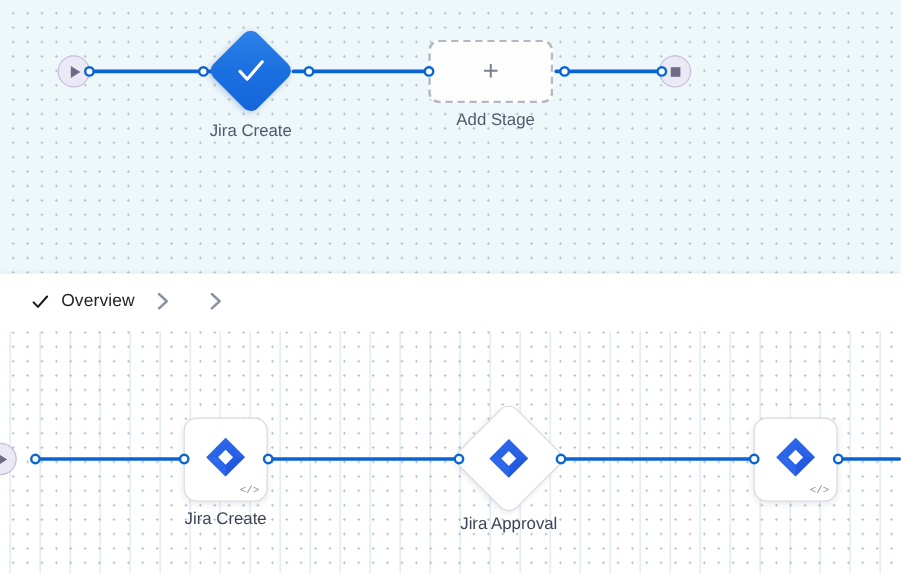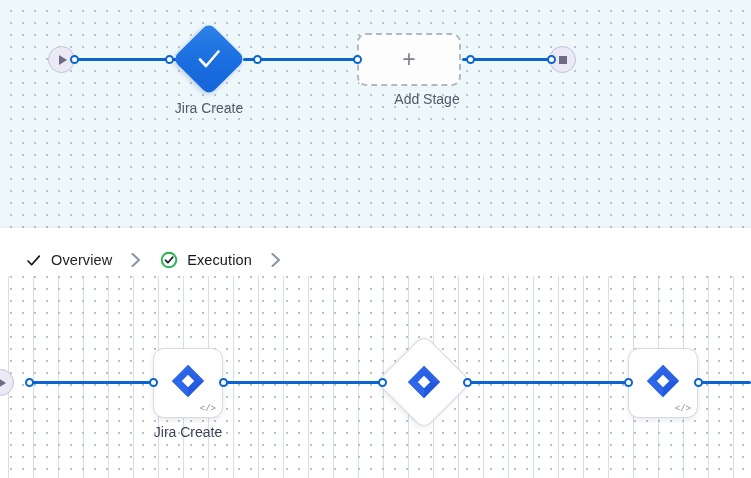--- a/index.html
+++ b/index.html
@@ -37,21 +37,21 @@
   .tabbar {
     position: absolute;
     left: 0;
     top: 228px;
     width: 751px;
     height: 66px;
     background: #ffffff;
     border-bottom: 2px solid #d7dbe3;
     box-sizing: border-box;
     display: flex;
-    align-items: center;
+    align-items: flex-start;
     padding-left: 22px;
     box-shadow: 0 -1px 3px rgba(0,0,0,0.05);
   }
 
   .tab {
     display: flex;
     align-items: center;
     height: 46px;
     gap: 9px;
     position: relative;
@@ -295,21 +295,21 @@
         <svg width="32" height="32" viewBox="0 0 32 32" aria-hidden="true">
           <path d="M7 16.5 L13 23 L25.5 8.5" fill="none" stroke="#ffffff" stroke-width="2.6" stroke-linecap="round" stroke-linejoin="round"></path>
         </svg>
       </div>
     </div>
     <div class="node-label" style="left:134px; top:100px; width:150px;">Jira Create</div>
 
     <div class="add-stage" style="left:357px; top:33px;">
       <span class="plus-glyph">+</span>
     </div>
-    <div class="node-label" style="left:352px; top:91px; width:150px;">Add Stage</div>
+    <div class="node-label" style="left:338px; top:91px; width:150px;">Add Stage</div>
 
     <div class="terminal" style="left:549px; top:46px;">
       <span class="stop-sq"></span>
     </div>
 
     <div class="port" style="left:70px; top:55px;"></div>
     <div class="port" style="left:165px; top:55px;"></div>
     <div class="port" style="left:253px; top:55px;"></div>
     <div class="port" style="left:353px; top:55px;"></div>
     <div class="port" style="left:466px; top:55px;"></div>
@@ -326,29 +326,20 @@
       </span>
       <span class="tab-label">Overview</span>
     </div>
 
     <span class="tab-sep">
       <svg width="14" height="18" viewBox="0 0 14 18" aria-hidden="true">
         <path d="M3.5 3 L10 9 L3.5 15" fill="none" stroke="#8b93a4" stroke-width="2.1" stroke-linecap="round" stroke-linejoin="round"></path>
       </svg>
     </span>
 
-    <div class="tab active">
-      <span class="tab-icon">
-        <svg width="18" height="18" viewBox="0 0 20 20" aria-hidden="true">
-          <circle cx="10" cy="10" r="8.1" fill="none" stroke="#21b24b" stroke-width="2.1"></circle>
-          <path d="M6 10.2 L8.8 13 L14.2 6.8" fill="none" stroke="#1d222c" stroke-width="1.9" stroke-linecap="round" stroke-linejoin="round"></path>
-        </svg>
-      </span>
-      <span class="tab-label">Execution</span>
-    </div>
 
     <span class="tab-sep">
       <svg width="14" height="18" viewBox="0 0 14 18" aria-hidden="true">
         <path d="M3.5 3 L10 9 L3.5 15" fill="none" stroke="#8b93a4" stroke-width="2.1" stroke-linecap="round" stroke-linejoin="round"></path>
       </svg>
     </span>
 
   </div>
 
   <div class="canvas-bottom">
@@ -399,20 +390,21 @@
               <stop offset="100%" stop-color="#2256e0"></stop>
             </linearGradient>
           </defs>
           <path d="M20 3 L37 20 L20 37 L3 20 Z" fill="url(#jg3)"></path>
           <path d="M20 3 L37 20 L28.5 20 L20 11.5 Z" fill="url(#jg4)" opacity="0.75"></path>
           <path d="M20 37 L3 20 L11.5 20 L20 28.5 Z" fill="url(#jg4)" opacity="0.75"></path>
           <path d="M20 13.4 L26.6 20 L20 26.6 L13.4 20 Z" fill="#ffffff"></path>
         </svg>
       </div>
     </div>
+    <div class="node-label dark" style="left:349px; top:152px; width:150px;">Jira Approval</div>
 
     <div class="step-node" style="left:628px; top:72px;">
       <span>
         <svg width="38" height="38" viewBox="0 0 40 40" aria-hidden="true">
           <defs>
             <linearGradient id="jg5" x1="0" y1="0" x2="1" y2="1">
               <stop offset="0%" stop-color="#2f6ff0"></stop>
               <stop offset="100%" stop-color="#1d4fd8"></stop>
             </linearGradient>
             <linearGradient id="jg6" x1="1" y1="0" x2="0" y2="1">

